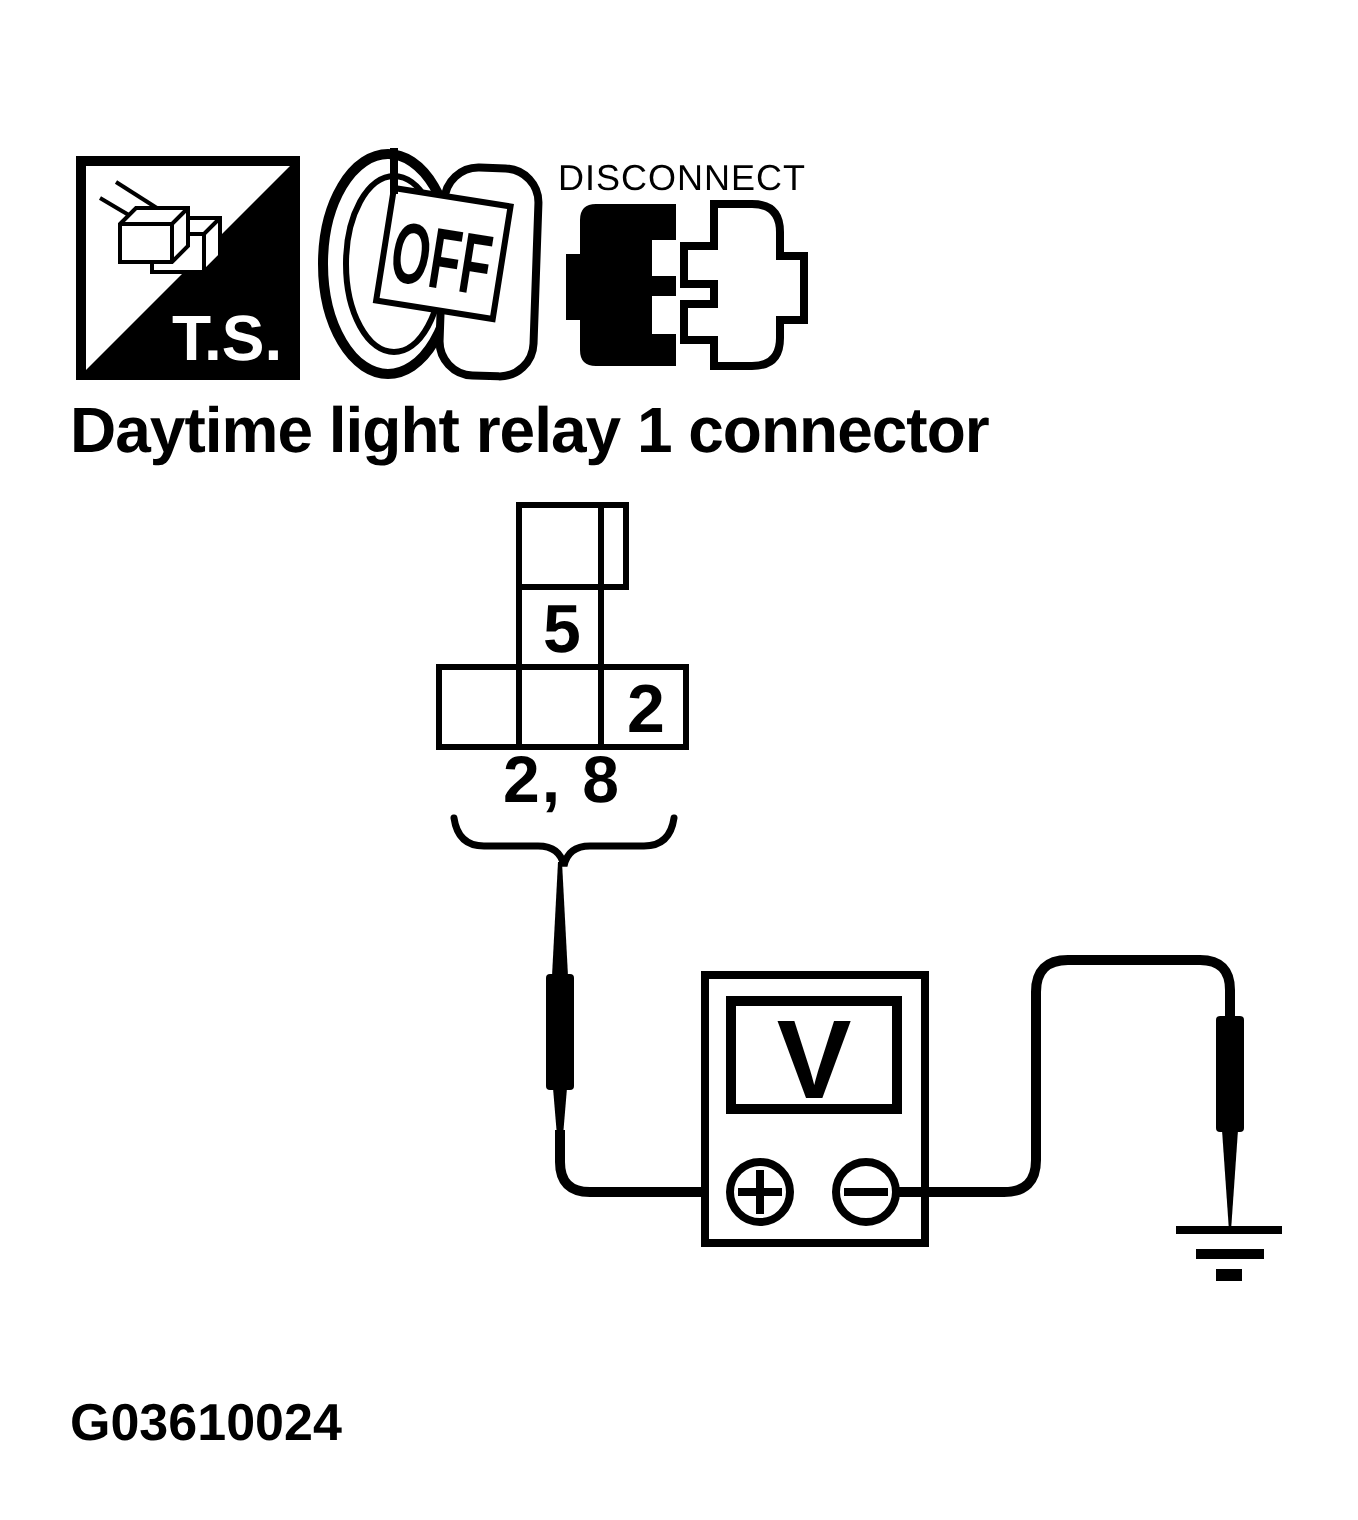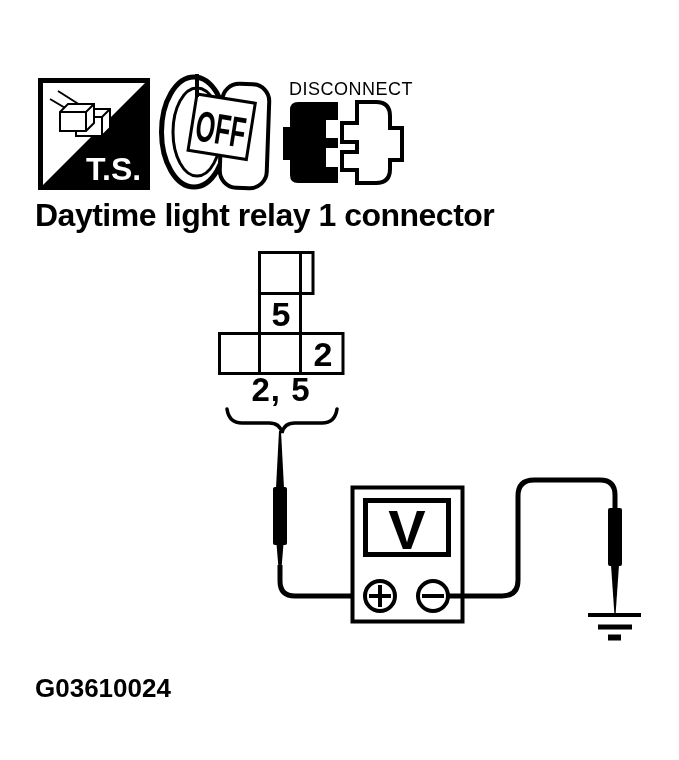--- a/index.html
+++ b/index.html
@@ -6,27 +6,27 @@
   .page {
     position:relative; width:679px; height:760px; background:#ffffff;
     font-family:"Liberation Sans", sans-serif; color:#000; overflow:hidden;
   }
   .abs { position:absolute; }
   .title {
     left:35px; top:197px; font-size:32px; font-weight:bold;
     letter-spacing:-0.5px; white-space:nowrap;text-align:right;
   }
   .disconnect-label {
-    left:289px; top:79px; font-size:18px; letter-spacing:0.5px; white-space:nowrap;
+    left:279px; top:79px; font-size:18px; letter-spacing:0.5px; white-space:nowrap;
   }
   .callout {
     left:237px; top:371px; width:88px; text-align:center;
     font-size:33px; font-weight:bold; letter-spacing:1px; white-space:nowrap;
   }
-  .figure-id { left:35px; top:673px; font-size:26px; font-weight:bold; }
+  .figure-id { left:35px; top:696px; font-size:26px; font-weight:bold; }
   svg { position:absolute; }
   svg text { font-family:"Liberation Sans", sans-serif; }
 </style>
 </head>
 <body>
 
 <div class="page">
 
   <svg style="left:38px; top:78px;" width="112" height="112" viewBox="0 0 112 112">
     <rect x="2.5" y="2.5" width="107" height="107" fill="#ffffff" stroke="#000" stroke-width="5"></rect>
@@ -69,21 +69,21 @@
       <rect x="82.5" y="1.5" width="12.5" height="41"></rect>
       <rect x="41.5" y="42.5" width="41" height="40"></rect>
       <rect x="1.5" y="82.5" width="40" height="40"></rect>
       <rect x="41.5" y="82.5" width="41" height="40"></rect>
       <rect x="82.5" y="82.5" width="42.5" height="40"></rect>
     </g>
     <text x="63" y="75" text-anchor="middle" font-size="34" font-weight="bold" fill="#000">5</text>
     <text x="105" y="115" text-anchor="middle" font-size="34" font-weight="bold" fill="#000">2</text>
   </svg>
 
-  <div class="abs callout">2, 5</div>
+  <div class="abs callout">2, 8</div>
   <svg style="left:225px; top:406px;" width="116" height="32" viewBox="0 0 116 32">
     <path d="M2,3 Q4,17 17,17 L44,17 Q55,17 57,27 Q59,17 70,17 L97,17 Q110,17 112,3" fill="none" stroke="#000" stroke-width="3.5" stroke-linecap="round"></path>
   </svg>
 
   <svg style="left:240px; top:425px;" width="420" height="230" viewBox="0 0 420 230">
 
     <g fill="#000">
       <polygon points="39,6 41,6 44,63 36,63"></polygon>
       <rect x="33" y="62" width="14" height="58" rx="2"></rect>
       <polygon points="36.5,119 43.5,119 41.5,143 38.5,143"></polygon>

